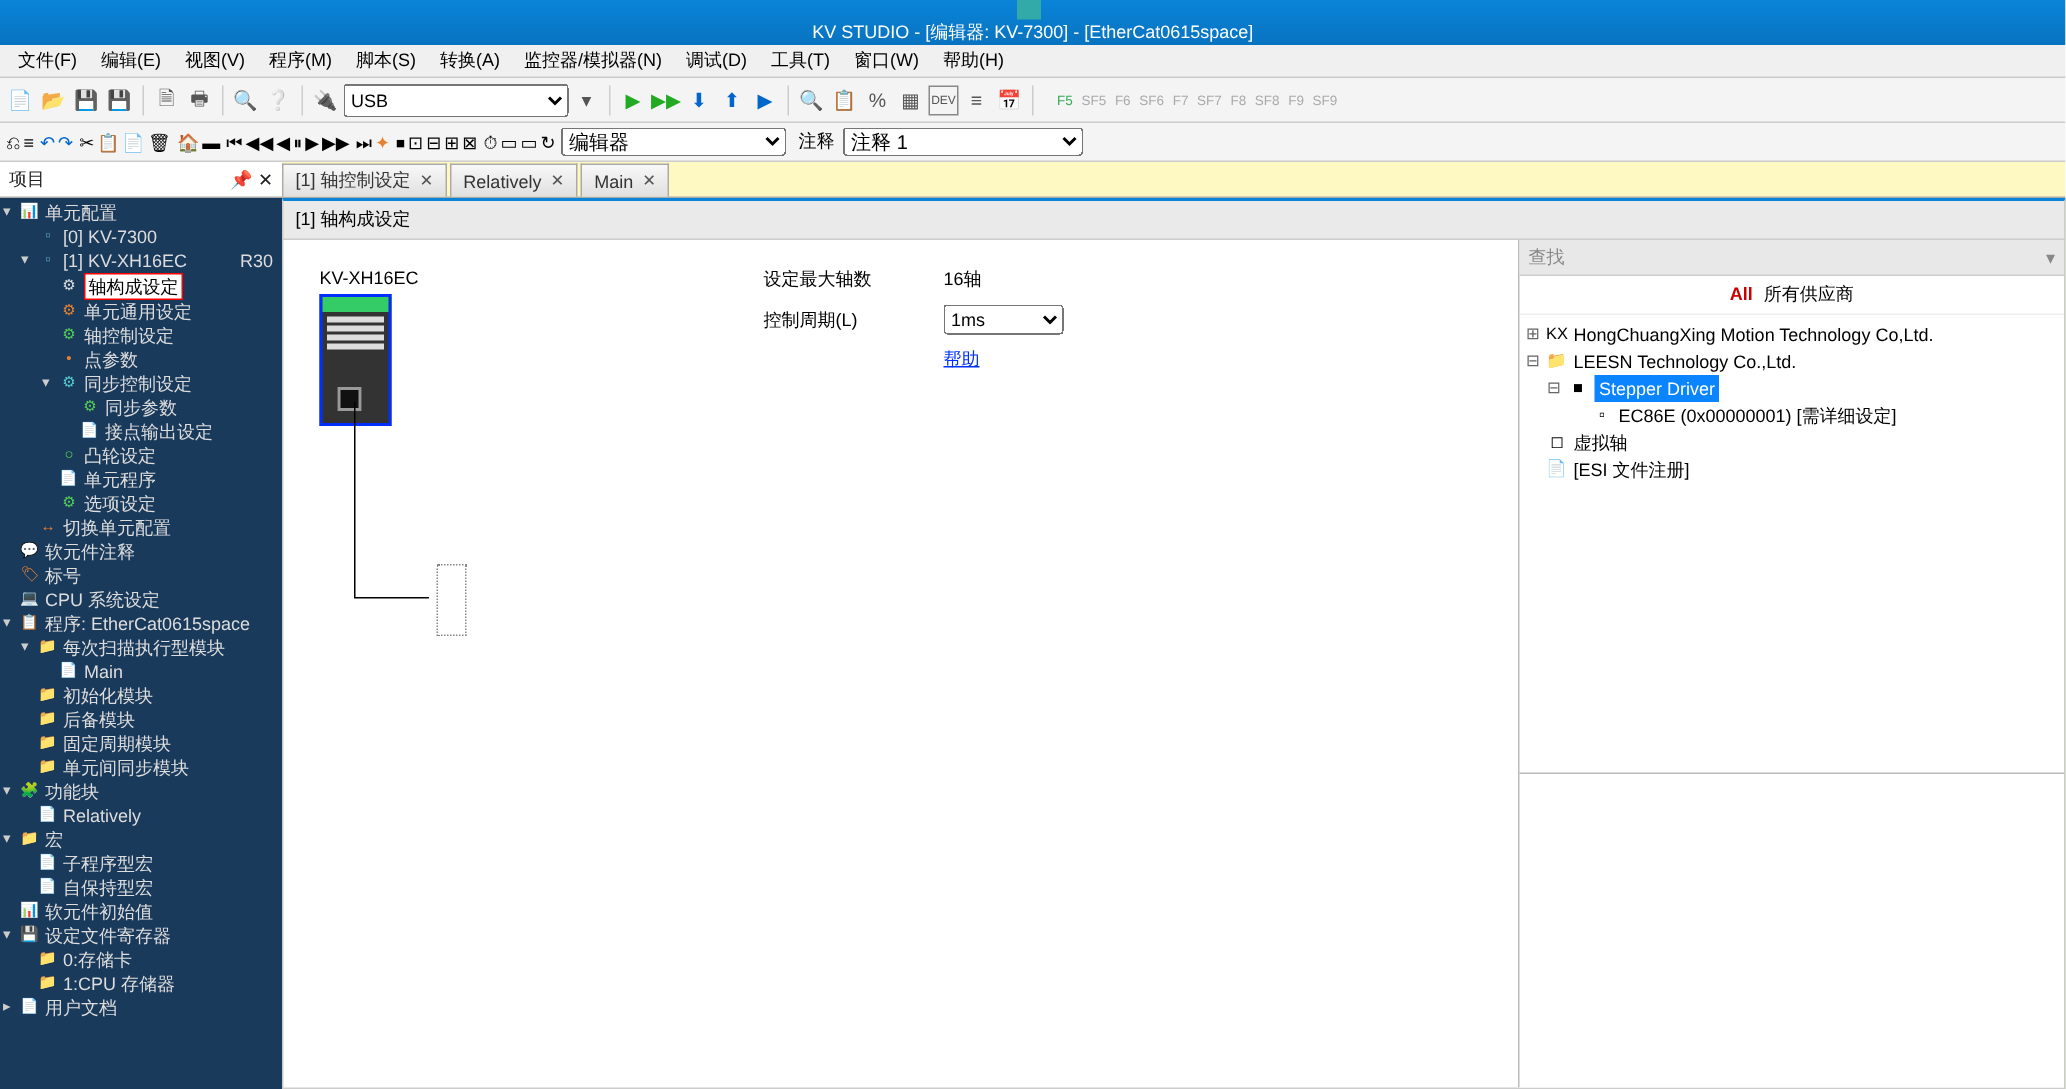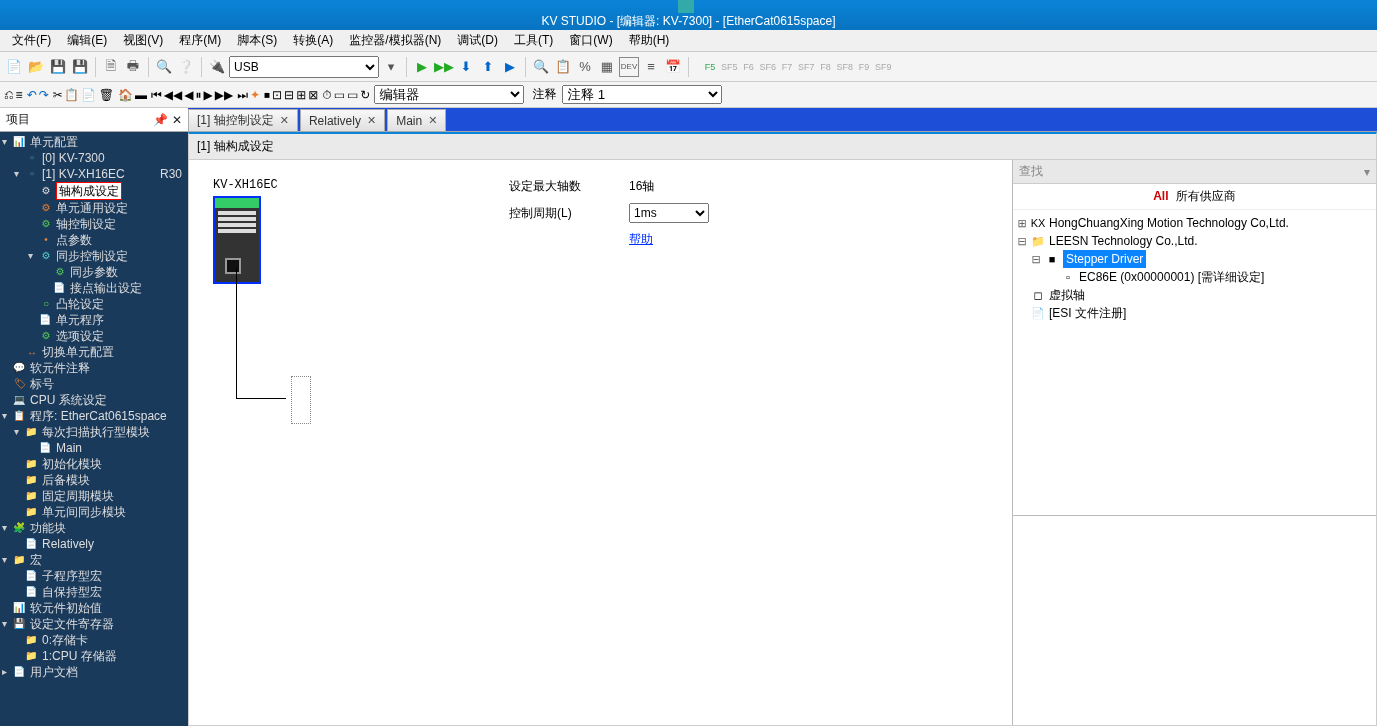--- a/index.html
+++ b/index.html
@@ -28,28 +28,28 @@
 .tree-row.d1 { padding-left: 14px; }
 .tree-row.d2 { padding-left: 28px; }
 .tree-row.d3 { padding-left: 42px; }
 .tree-row.highlight { }
 .tree-row.highlight .tlabel { background: #fff; color: #000; border: 1px solid red; padding: 0 2px; }
 .folder-yellow { color: #e8c060; }
 .folder-blue { color: #6ab; }
 .folder-orange { color: #e88030; }
 .ic-green { color: #5c5; }
 .ic-cyan { color: #5cc; }
-.tab-strip { height: 24px; background: #1d4ed8; display: flex; align-items: flex-end; border-bottom: 1px solid #aaa; }
+.tab-strip { height: 24px; background: #fef9c3; display: flex; align-items: flex-end; border-bottom: 1px solid #aaa; }
 .tab { height: 22px; padding: 0 8px; display: flex; align-items: center; gap: 6px; background: linear-gradient(#f8f8f8,#e0e0e0); border: 1px solid #aaa; border-bottom: none; margin-right: 2px; font-size: 12px; color: #333; cursor: default; }
 .tab .x { color: #555; font-size: 11px; }
 .center { flex: 1; display: flex; flex-direction: column; background: #4d7c0f; }
 .doc-header { background: #eaeaea; padding: 4px 8px; border: 1px solid #ccc; border-top: 2px solid #0a84d8; margin: 0; font-size: 12px; }
 .doc-body { flex: 1; display: flex; background: #fff; border: 1px solid #ccc; border-top: none; }
 .cfg-area { flex: 1; padding: 18px 24px; position: relative; }
-.dev-title { font-family: Liberation Mono, monospace; font-size: 12px; margin-bottom: 4px; }
+.dev-title { font-family: Liberation Sans, sans-serif; font-size: 12px; margin-bottom: 4px; }
 .device-box { width: 48px; height: 88px; border: 2px solid #0030ff; background: #333; position: relative; }
 .device-box .dtop { height: 10px; background: #3c6; }
 .device-box .drows { padding: 3px; }
 .device-box .drow { height: 4px; background: #ddd; margin-bottom: 2px; }
 .device-box .dport { position: absolute; bottom: 8px; left: 10px; width: 16px; height: 16px; border: 2px solid #999; background: #111; }
 .slot-box { position: absolute; left: 102px; top: 216px; width: 20px; height: 48px; border: 1px dotted #888; }
 .cfg-params { position: absolute; left: 320px; top: 18px; }
 .cfg-params .prow { display: flex; align-items: center; margin-bottom: 8px; font-size: 12px; }
 .cfg-params .plabel { width: 120px; }
 .cfg-params .pval { width: 80px; }

